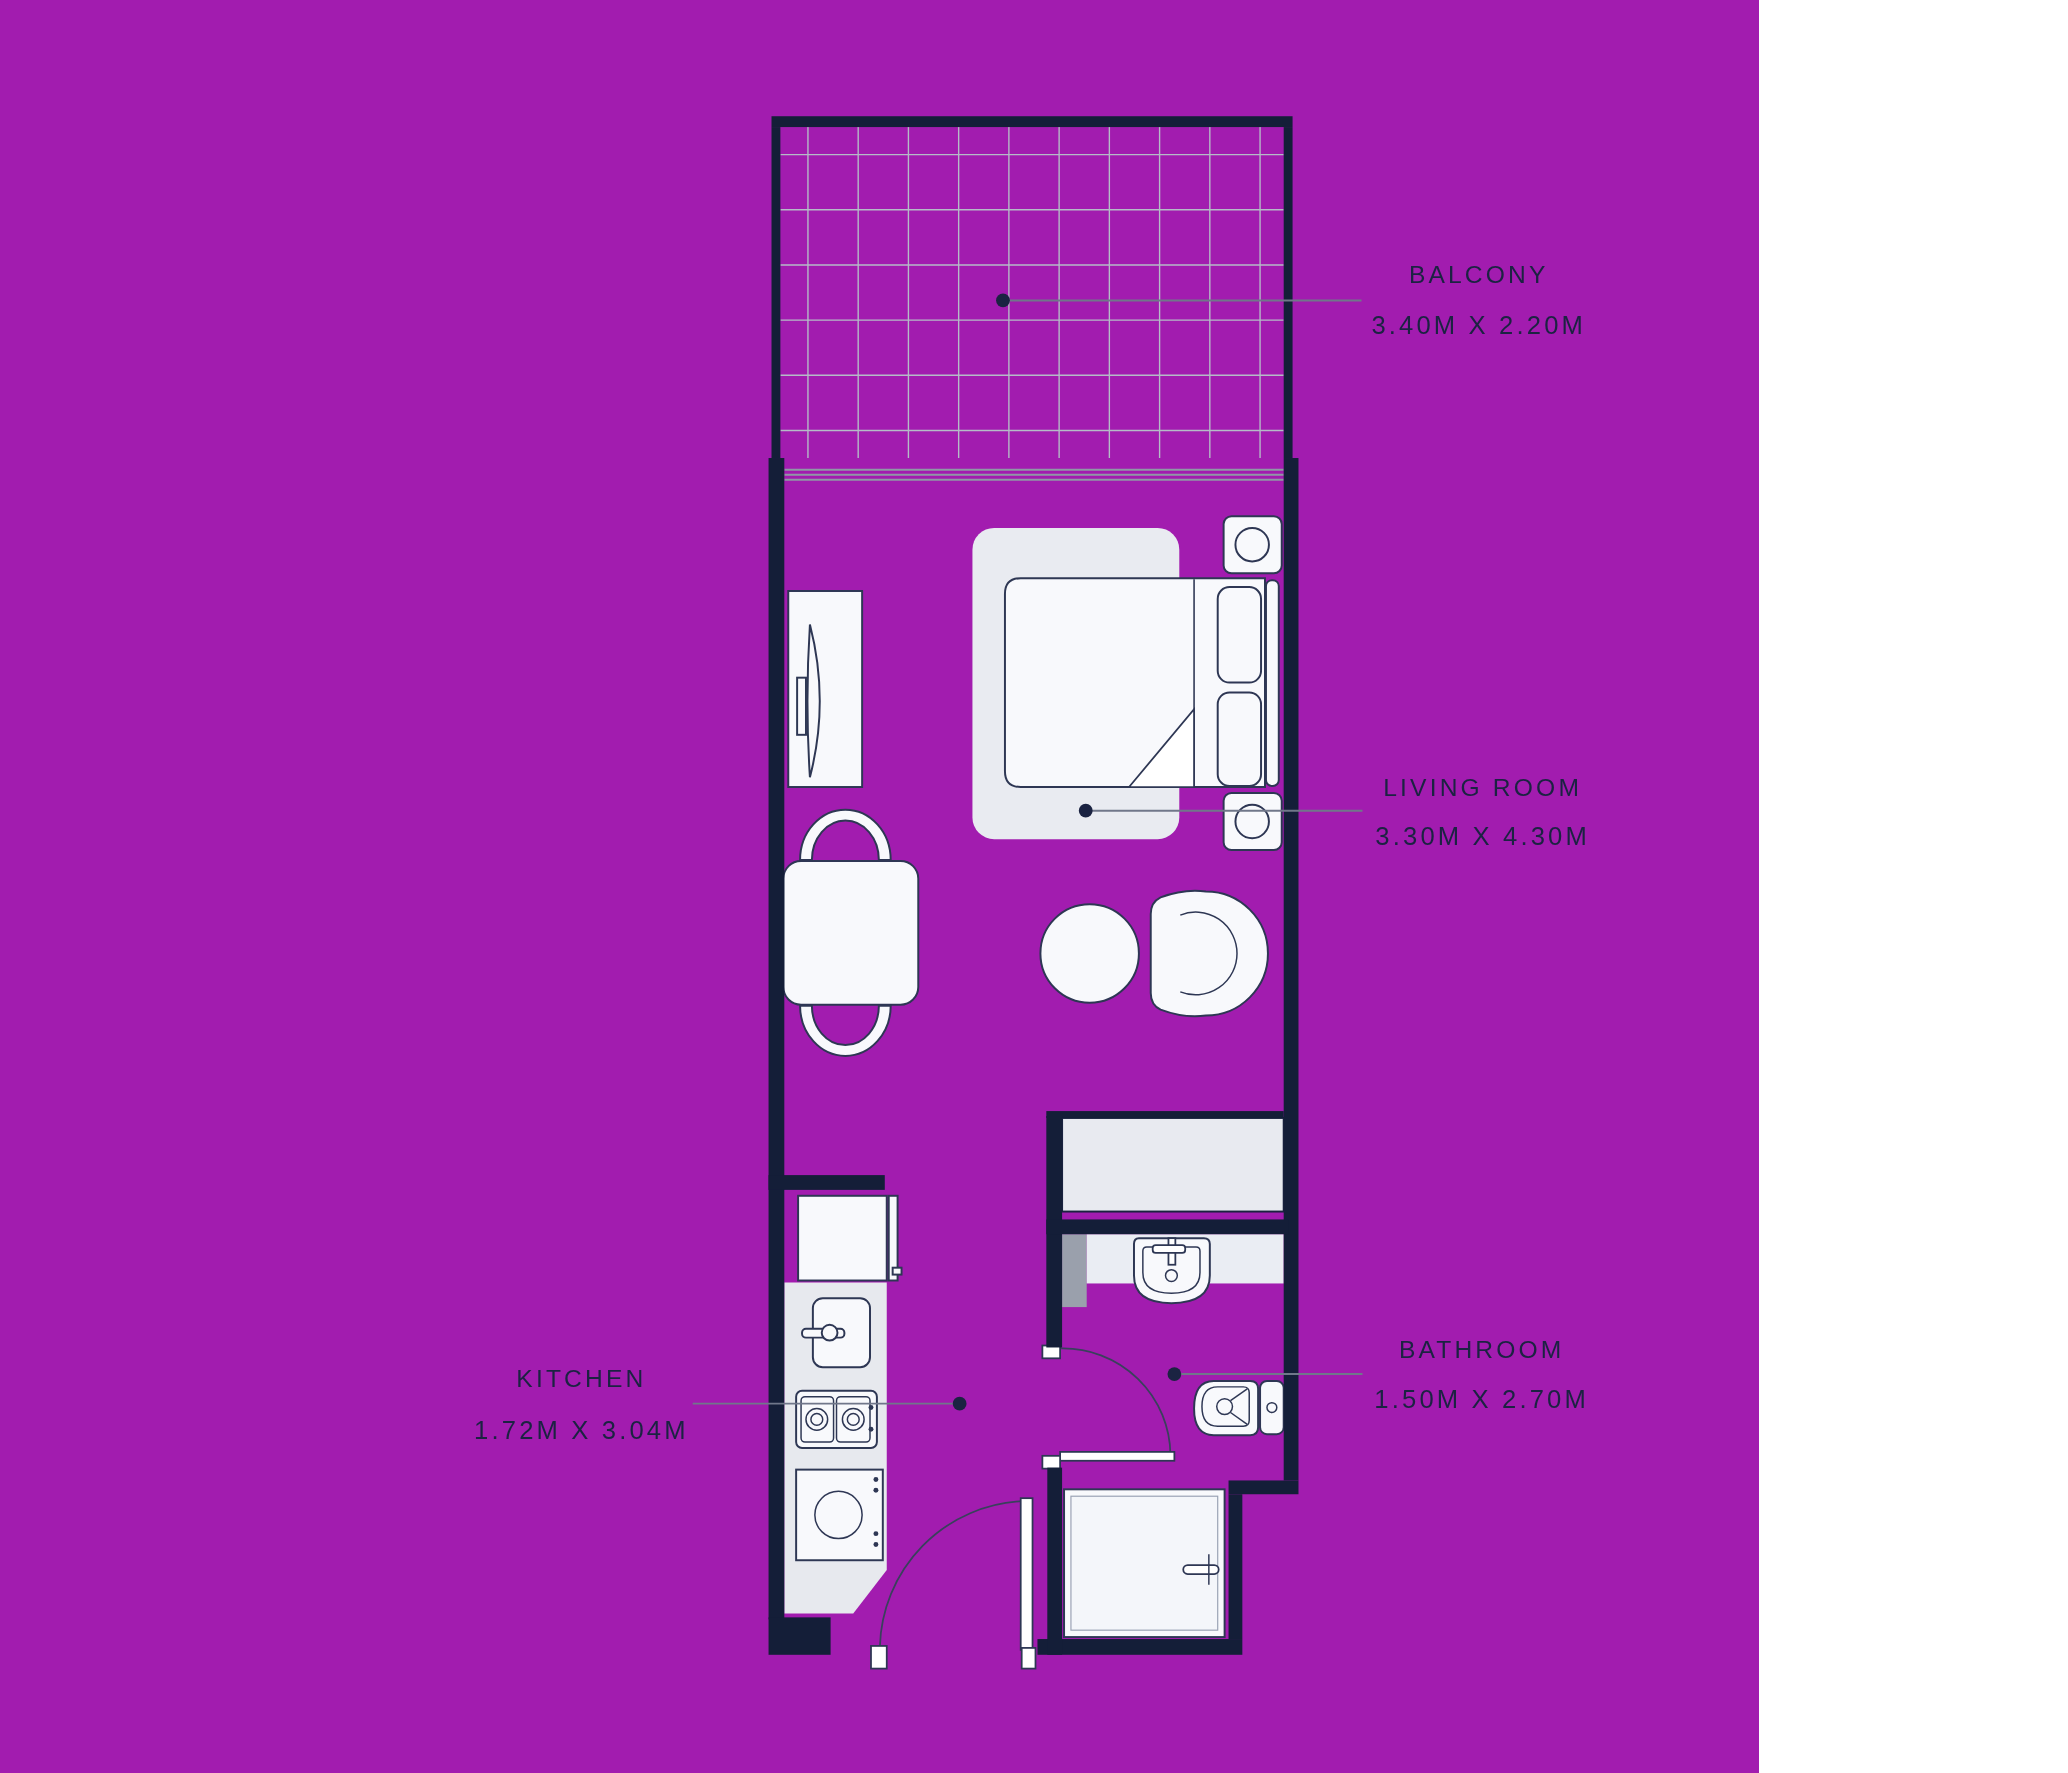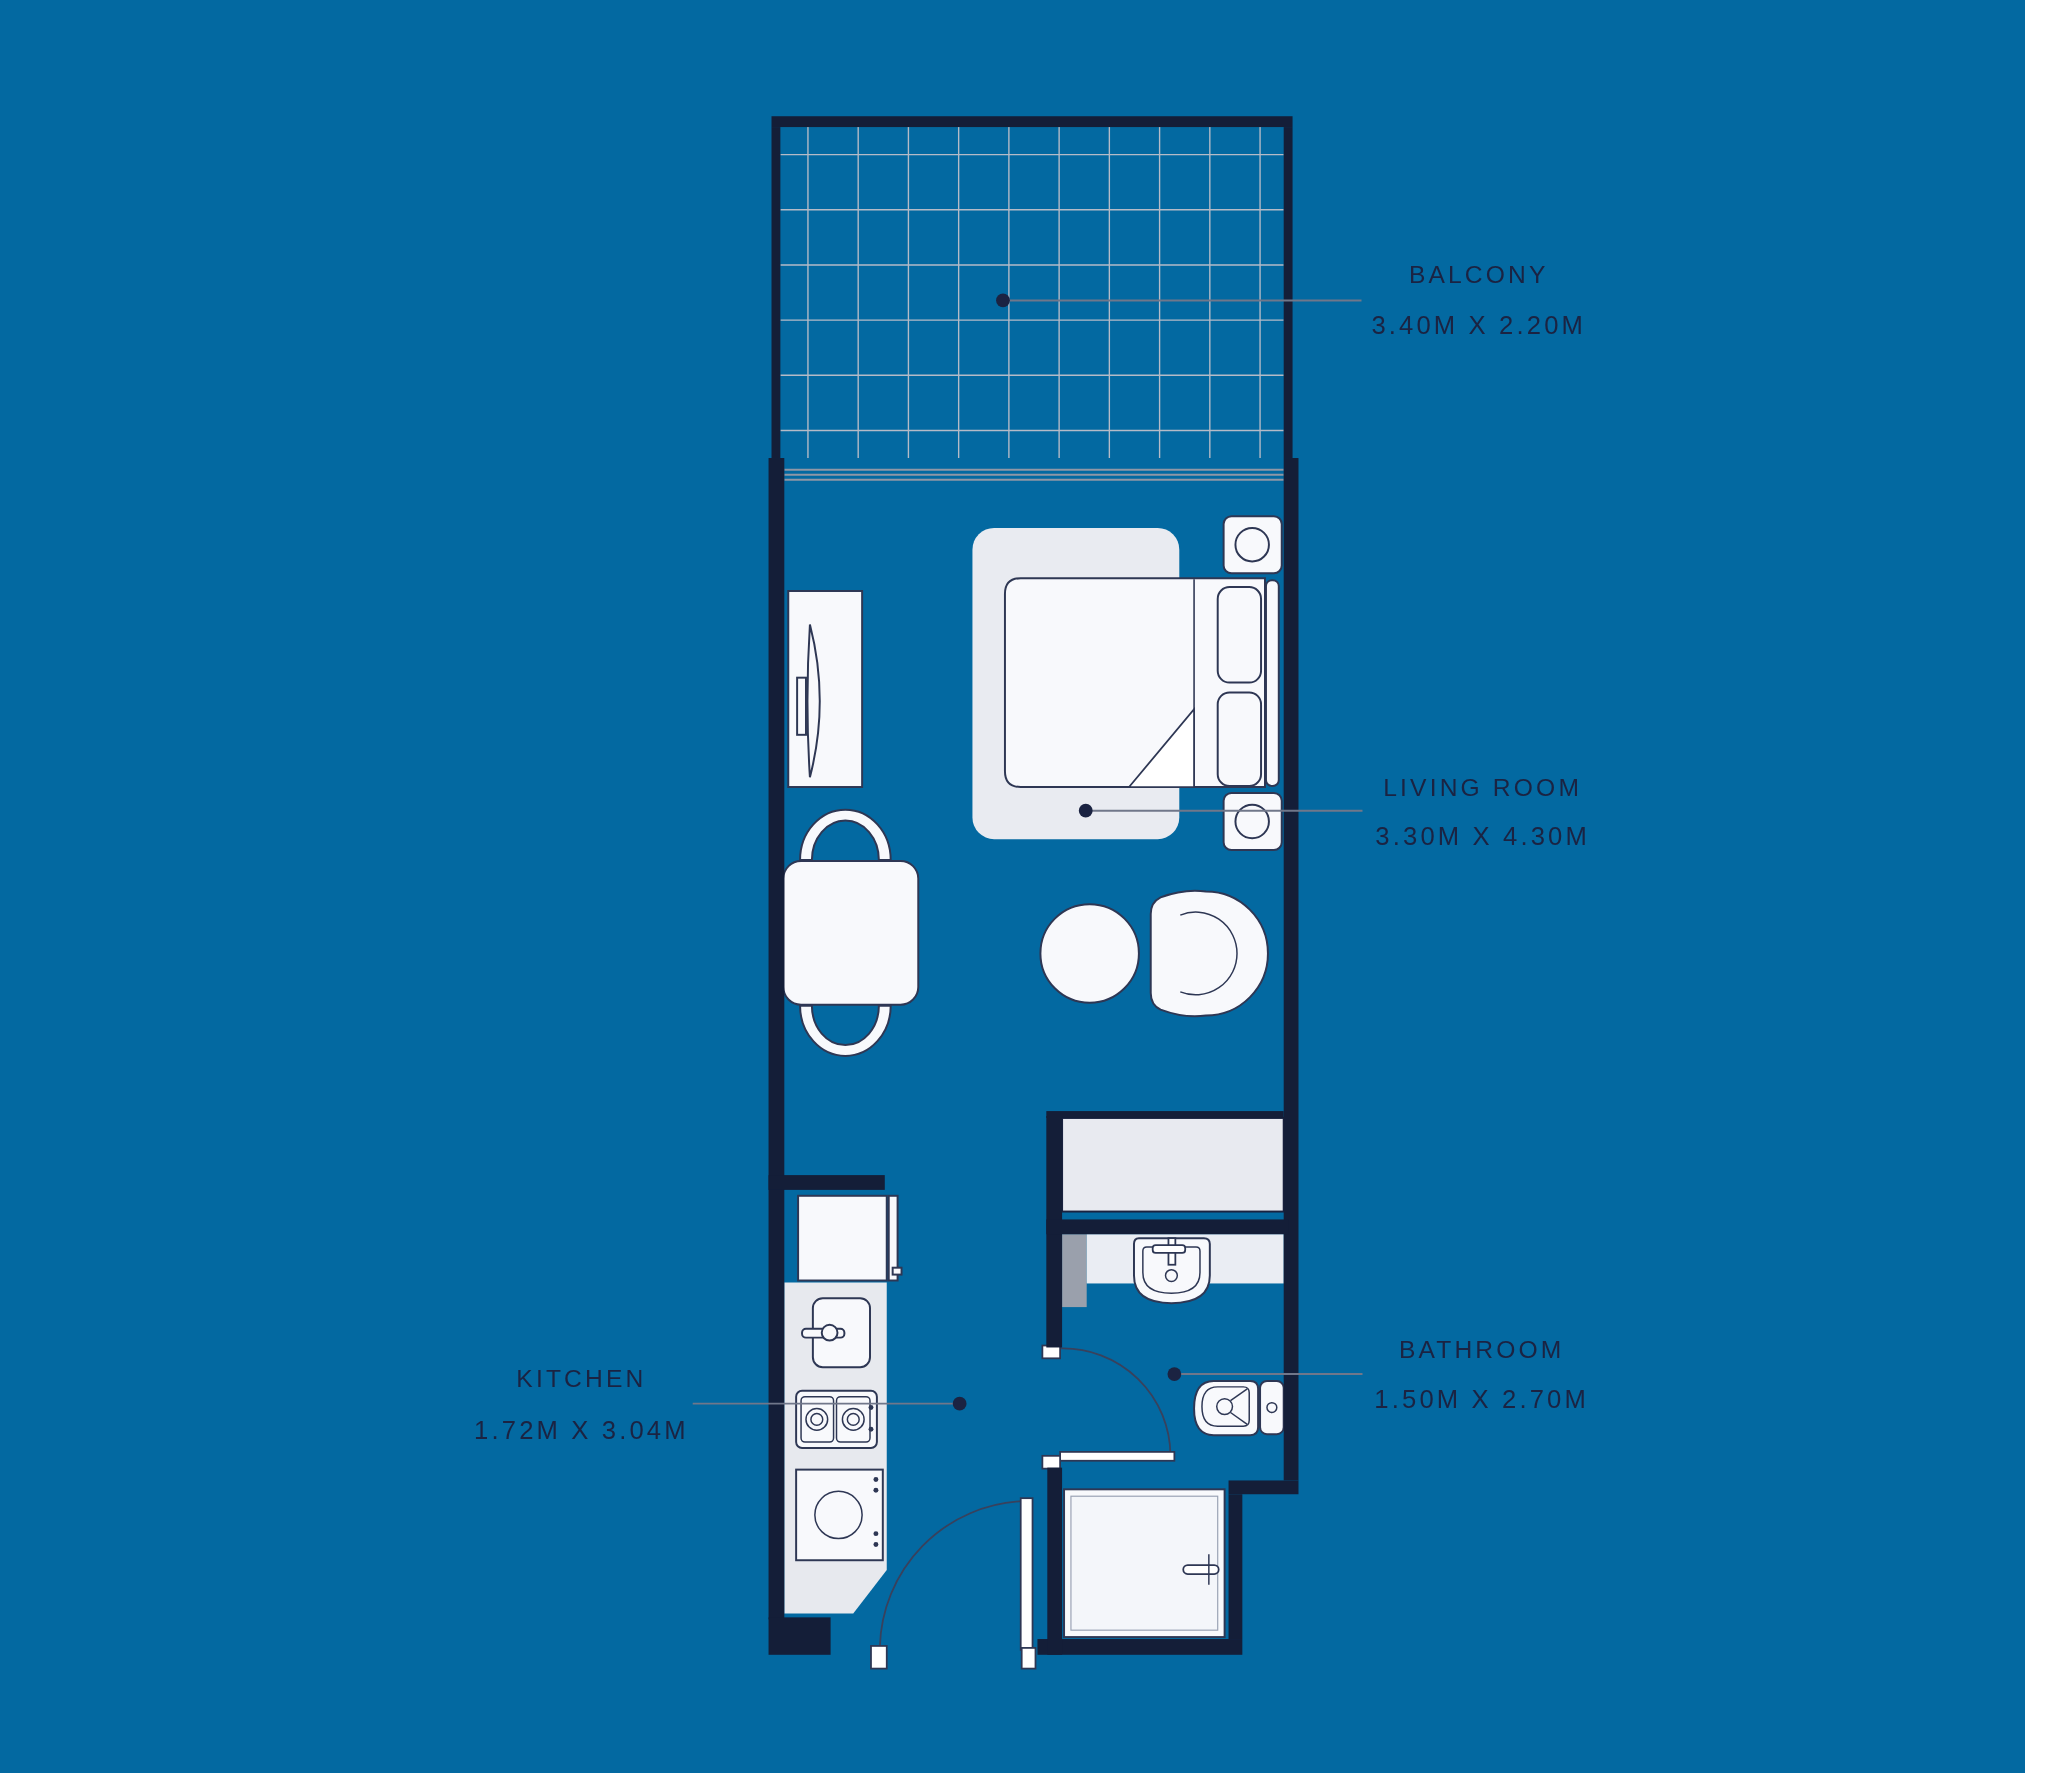--- a/index.html
+++ b/index.html
@@ -1,16 +1,16 @@
 <!DOCTYPE html>
 <html><head>
 <meta charset="utf-8">
 <style>
   html,body{margin:0;padding:0;background:#ffffff;}
-  .page{width:2025px;height:1773px;background:#0369a1;position:relative;overflow:hidden;}
+  .page{width:1759px;height:1773px;background:#a21caf;position:relative;overflow:hidden;}
   svg{display:block;}
   text{font-family:"Liberation Sans",sans-serif;fill:#1b2342;letter-spacing:3.2px;}
   .room-name{font-size:25px;}
   .room-dims{font-size:26px;}
   .wall{fill:#141e38;stroke:none;}
   .furn{fill:#f8f9fc;stroke:#2e3754;stroke-width:2;}
   .furn-thin{fill:none;stroke:#2e3754;stroke-width:1.5;}
   .leader{stroke:#70778a;stroke-width:2;fill:none;}
   .dot{fill:#1b2342;}
   .swing{fill:none;stroke:#39415c;stroke-width:1.8;}

